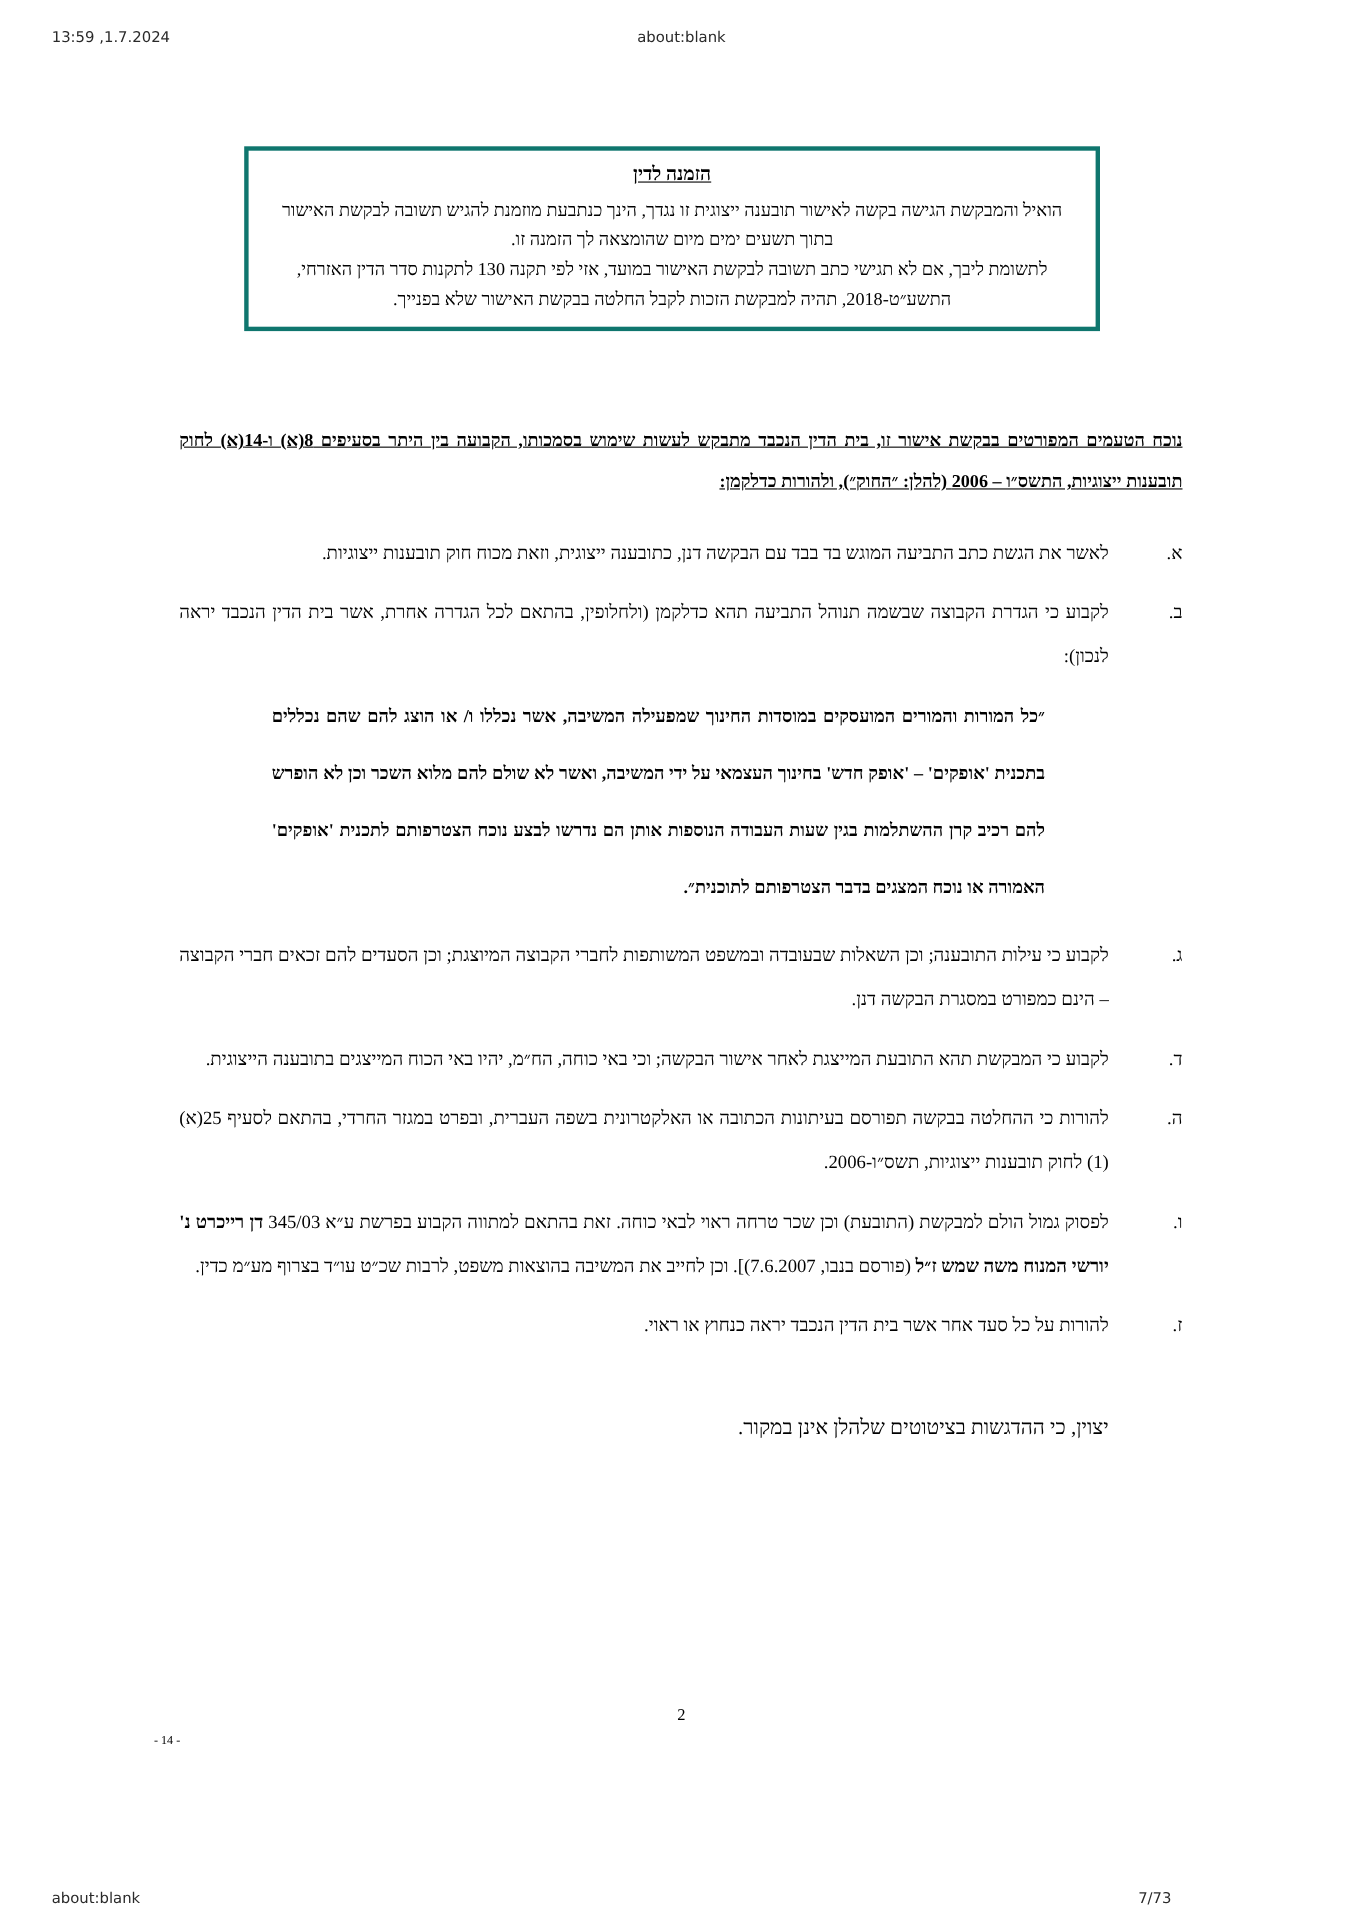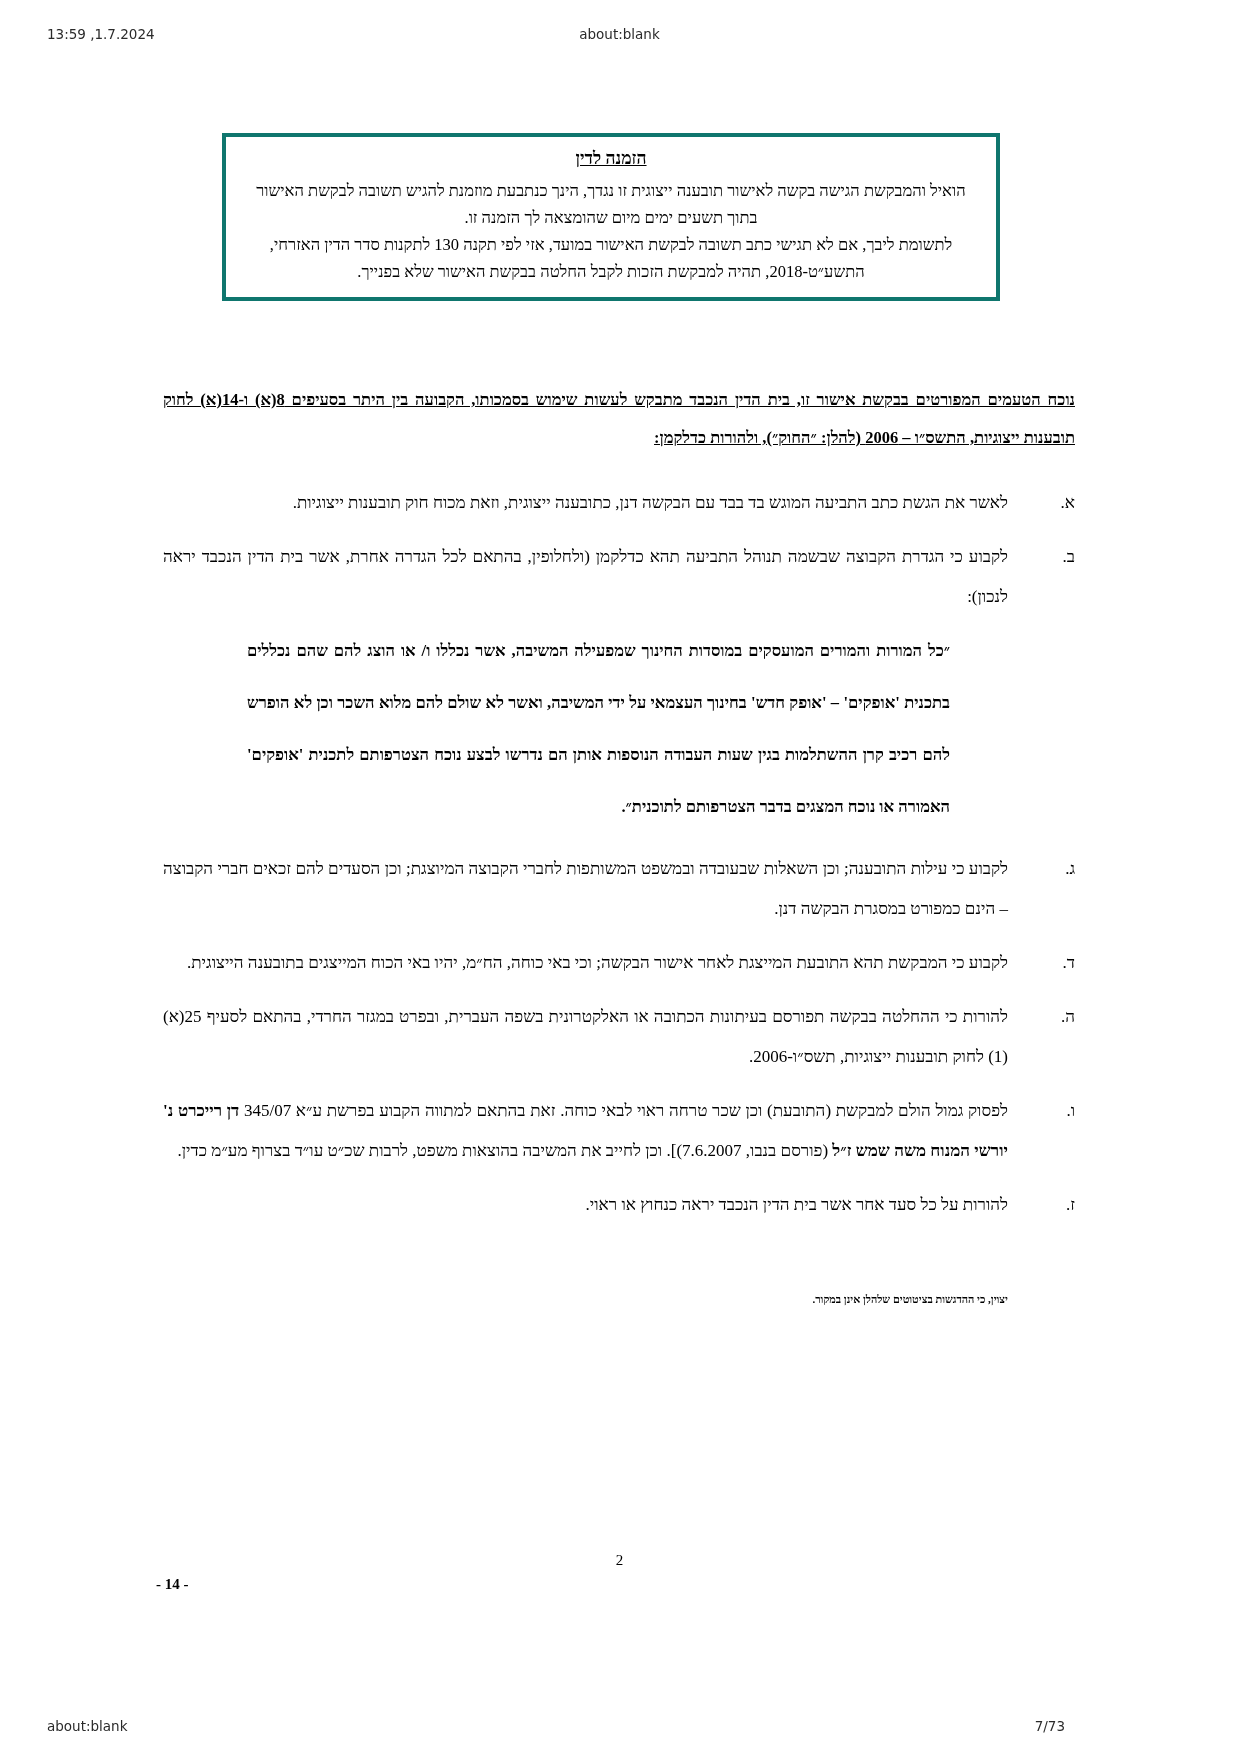--- a/index.html
+++ b/index.html
@@ -39,26 +39,26 @@
   .li{display:flex;align-items:flex-start;margin-top:14px;}
   .li-marker{flex:0 0 36px;font-size:17px;line-height:40px;}
   .li-body{flex:1;margin-right:31px;}
   .li-text{margin:0;font-size:17px;line-height:40px;text-align:justify;}
   .quote{
     margin:8px 58px 2px 84px;font-weight:bold;
     font-size:16.5px;line-height:52px;text-align:justify;
   }
   .b{font-weight:bold;}
 
-  .note{margin:54px 67px 0 0;font-size:11px;line-height:40px;font-weight:bold;}
+  .note{margin:54px 67px 0 0;font-size:19px;line-height:40px;}
 
   .page-number{position:absolute;top:1552px;left:0;width:100%;
     text-align:center;font-size:15px;}
-  .stamp{position:absolute;top:1576px;left:156px;direction:ltr;
-    font-size:15px;font-weight:bold;}
+  .stamp{position:absolute;top:1576px;left:140px;direction:ltr;
+    font-size:11px;font-weight:normal;}
 </style>
 </head>
 <body>
 
 <div class="page">
 
   <div class="chrome-header">
     <span class="chrome-date">13:59 ,1.7.2024</span>
     <span class="chrome-title">about:blank</span>
   </div>
@@ -107,21 +107,21 @@
       <div class="li">
         <span class="li-marker">ה.</span>
         <div class="li-body">
           <p class="li-text">להורות כי ההחלטה בבקשה תפורסם בעיתונות הכתובה או האלקטרונית בשפה העברית, ובפרט במגזר החרדי, בהתאם לסעיף 25(א)(1) לחוק תובענות ייצוגיות, תשס״ו-2006.</p>
         </div>
       </div>
 
       <div class="li">
         <span class="li-marker">ו.</span>
         <div class="li-body">
-          <p class="li-text"><span>לפסוק גמול הולם למבקשת (התובעת) וכן שכר טרחה ראוי לבאי כוחה. זאת בהתאם למתווה הקבוע בפרשת ע״א 345/07 </span><span class="b">דן רייכרט נ' יורשי המנוח משה שמש ז״ל</span><span> (פורסם בנבו, 7.6.2007)]. וכן לחייב את המשיבה בהוצאות משפט, לרבות שכ״ט עו״ד בצרוף מע״מ כדין.</span></p>
+          <p class="li-text"><span>לפסוק גמול הולם למבקשת (התובעת) וכן שכר טרחה ראוי לבאי כוחה. זאת בהתאם למתווה הקבוע בפרשת ע״א 345/03 </span><span class="b">דן רייכרט נ' יורשי המנוח משה שמש ז״ל</span><span> (פורסם בנבו, 7.6.2007)]. וכן לחייב את המשיבה בהוצאות משפט, לרבות שכ״ט עו״ד בצרוף מע״מ כדין.</span></p>
         </div>
       </div>
 
       <div class="li">
         <span class="li-marker">ז.</span>
         <div class="li-body">
           <p class="li-text">להורות על כל סעד אחר אשר בית הדין הנכבד יראה כנחוץ או ראוי.</p>
         </div>
       </div>
 

